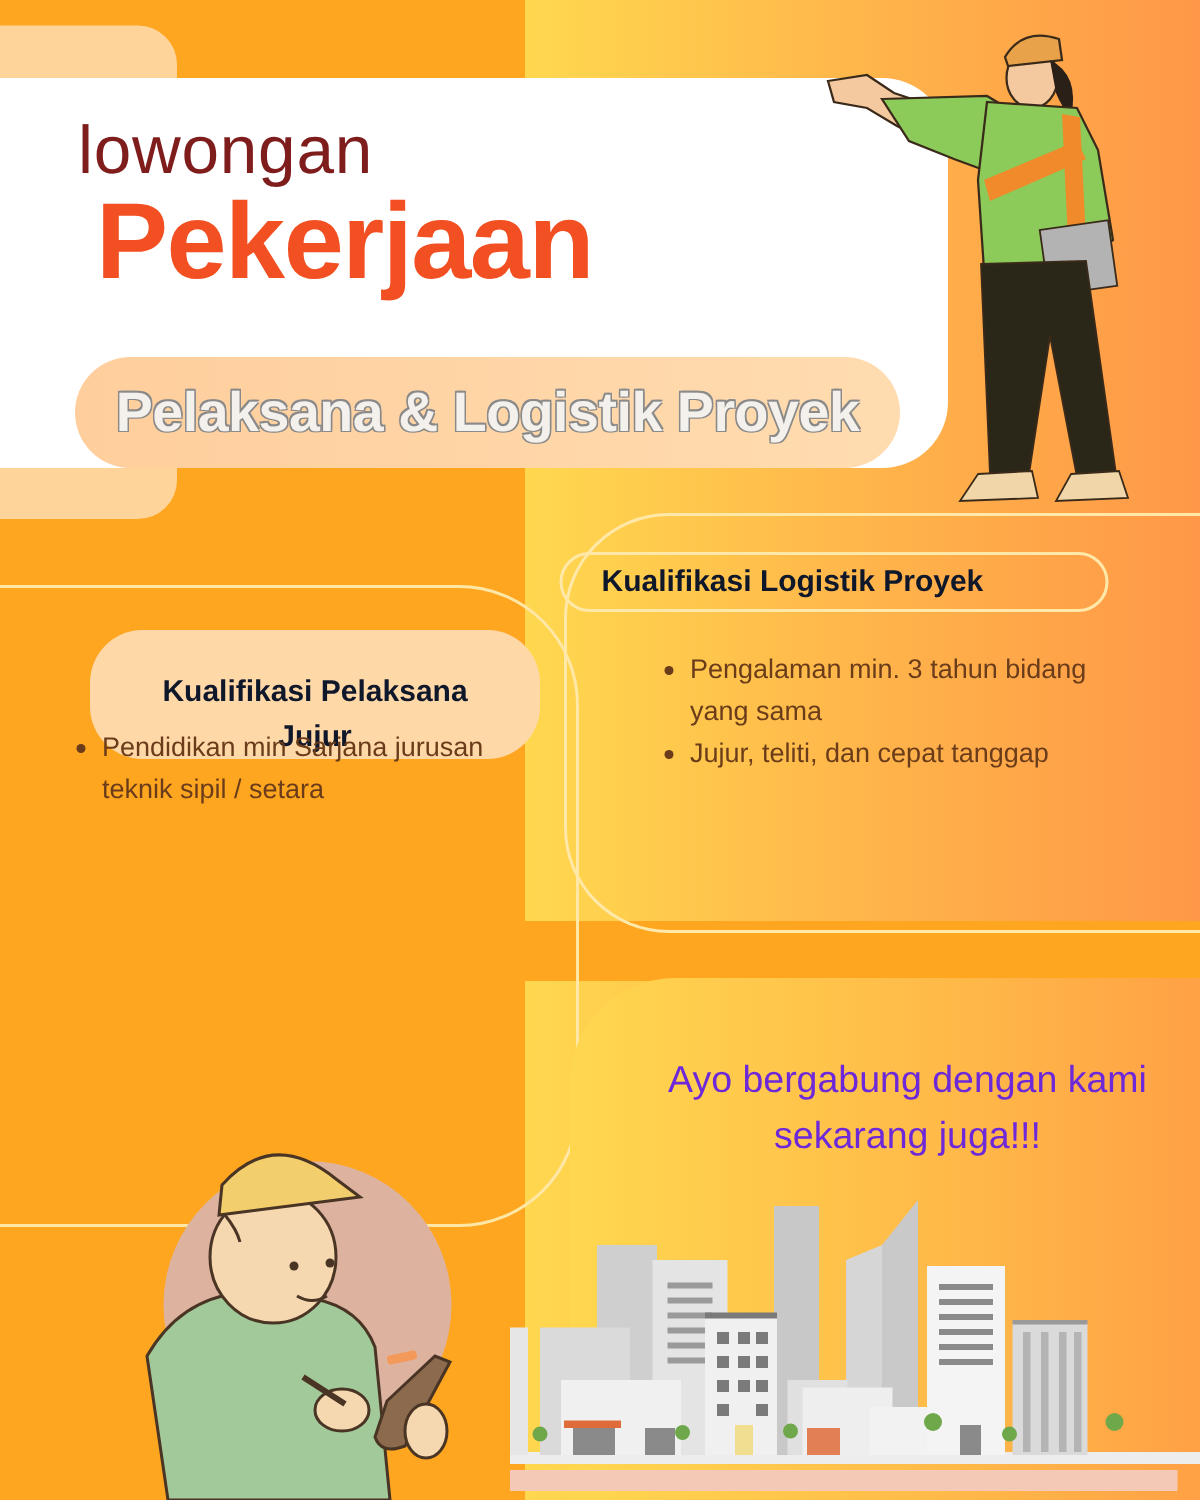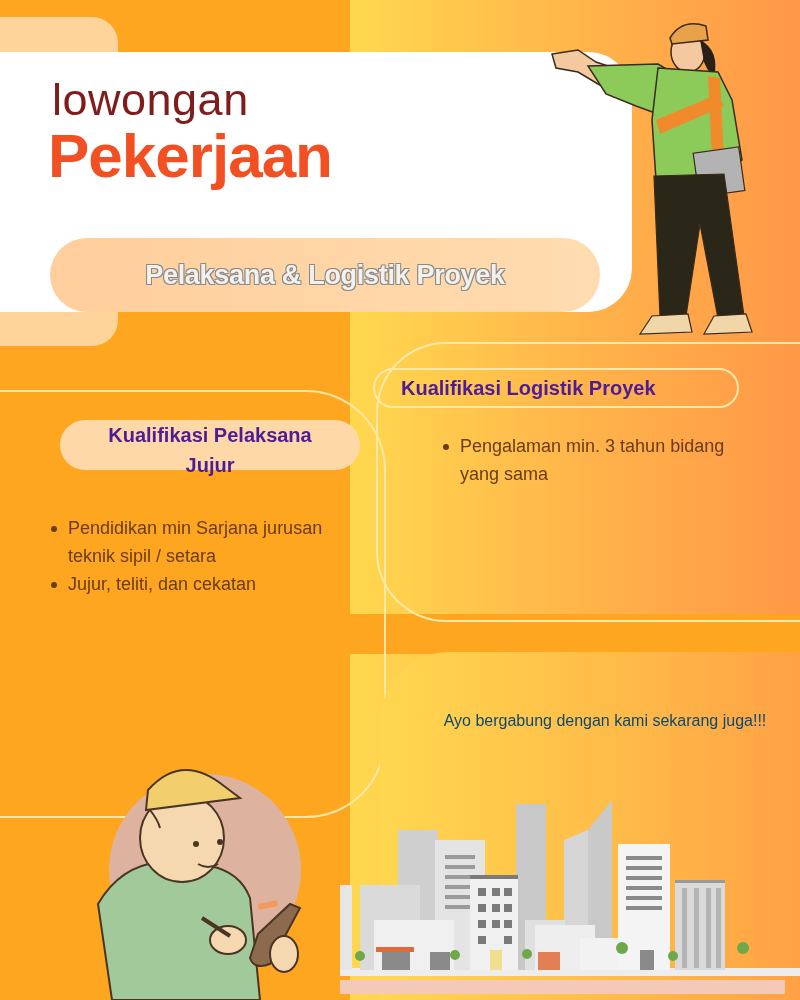--- a/index.html
+++ b/index.html
@@ -27,50 +27,50 @@
   }
   .banner {
     position: absolute; left: 0; top: 52px; width: 632px; height: 260px;
     background: #FFFFFF; border-radius: 0 44px 44px 0;
   }
   .title-small {
     position: absolute; left: 52px; top: 74px;
     font-size: 45px; font-weight: 400; color: #7f1d1d; letter-spacing: 0.5px;
   }
   .title-big {
-    position: absolute; left: 48px; top: 120px;
-    font-size: 62px; font-weight: 700; color: #F25022; letter-spacing: -1px;
+    position: absolute; left: 64px; top: 120px;
+    font-size: 72px; font-weight: 700; color: #F25022; letter-spacing: -1px;
   }
   .pill {
     position: absolute; left: 50px; top: 238px; width: 550px; height: 74px;
     background: linear-gradient(90deg, #FFCE9C, #FFDCB0);
     border-radius: 37px;
     display: flex; align-items: center; justify-content: center;
   }
   .pill-text {
-    font-size: 27px; font-weight: 700; color: #F4F1EC;
+    font-size: 37px; font-weight: 700; color: #F4F1EC;
     text-shadow: -1px -1px 0 #8a8a8a, 1px -1px 0 #8a8a8a, -1px 1px 0 #8a8a8a, 1px 1px 0 #8a8a8a;
     letter-spacing: -0.3px;
   }
   .card-left {
     position: absolute; left: -4px; top: 390px; width: 390px; height: 428px;
     border: 2px solid #FFE7A6; border-left: none;
     border-radius: 0 80px 80px 0;
   }
   .card-left-header {
-    position: absolute; left: 60px; top: 420px; width: 300px; height: 50px;
+    position: absolute; left: 60px; top: 420px; width: 300px; height: 86px;
     background: #FFD8A8; border-radius: 35px;
-    display: flex; flex-direction: column; align-items: center; justify-content: space-between;
+    display: flex; flex-direction: column; align-items: center; justify-content: flex-end;
     text-align: center;
   }
   .card-header-text {
-    font-size: 20px; font-weight: 700; color: #4c1d95; line-height: 30px;
+    font-size: 20px; font-weight: 700; color: #0f172a; line-height: 30px;
   }
   .list-left {
-    position: absolute; left: 48px; top: 514px; width: 290px;
+    position: absolute; left: 48px; top: 484px; width: 290px;
     list-style: none;
   }
   .list-right {
     position: absolute; left: 440px; top: 432px; width: 320px;
     list-style: none;
   }
   .list-item {
     position: relative; padding-left: 20px;
     font-size: 18px; color: #6A3C1A; line-height: 28px;
   }
@@ -90,21 +90,21 @@
     display: flex; align-items: center; padding-left: 26px;
   }
   .card-right-header .card-header-text { font-size: 20px; }
   .cta-panel {
     position: absolute; left: 380px; top: 652px; width: 440px; height: 360px;
     background: linear-gradient(90deg, #FFD74F 0%, #FFB848 60%, #FF9E45 100%);
     border-radius: 70px 0 0 0;
   }
   .cta-text {
     position: absolute; left: 420px; top: 702px; width: 370px;
-    text-align: center; font-size: 16px; line-height: 37px; color: #0c4a6e;
+    text-align: center; font-size: 25px; line-height: 37px; color: #6d28d9;
   }
   .figure-svg { position: absolute; }
 </style>
 </head>
 <body>
 
 <div class="bg-right"></div>
 <div class="bg-right-band"></div>
 
 <div class="tab-top"></div>
@@ -138,29 +138,29 @@
   <path d="M166 306 L198 304 L204 322 L156 324 Z" fill="#F0D6A8" stroke="#3a2a1a" stroke-width="1.2"></path>
 </svg>
 
 <div class="card-left"></div>
 <div class="card-left-header">
   <span class="card-header-text">Kualifikasi Pelaksana</span>
   <span class="card-header-text">Jujur</span>
 </div>
 <ul class="list-left">
   <li class="list-item">Pendidikan min Sarjana jurusan teknik sipil / setara</li>
-  <li class="list-item">Jujur, teliti, dan cekatan</li>
 </ul>
 
 <div class="card-right"></div>
 <div class="card-right-header">
   <span class="card-header-text">Kualifikasi Logistik Proyek</span>
 </div>
 <ul class="list-right">
   <li class="list-item">Pengalaman min. 3 tahun bidang yang sama</li>
+  <li class="list-item">Jujur, teliti, dan cepat tanggap</li>
 </ul>
 
 <div class="cta-panel"></div>
 <div class="cta-text">Ayo bergabung dengan kami sekarang juga!!!</div>
 
 <svg class="figure-svg" style="left:340px; top:800px;" width="460" height="200" viewBox="0 0 460 200">
   <rect x="0" y="180" width="445" height="14" fill="#F4C9B6"></rect>
   <rect x="0" y="168" width="460" height="8" fill="#EDEDED"></rect>
   <rect x="58" y="30" width="40" height="140" fill="#CFCFCF"></rect>
   <rect x="95" y="40" width="50" height="130" fill="#E4E4E4"></rect>

